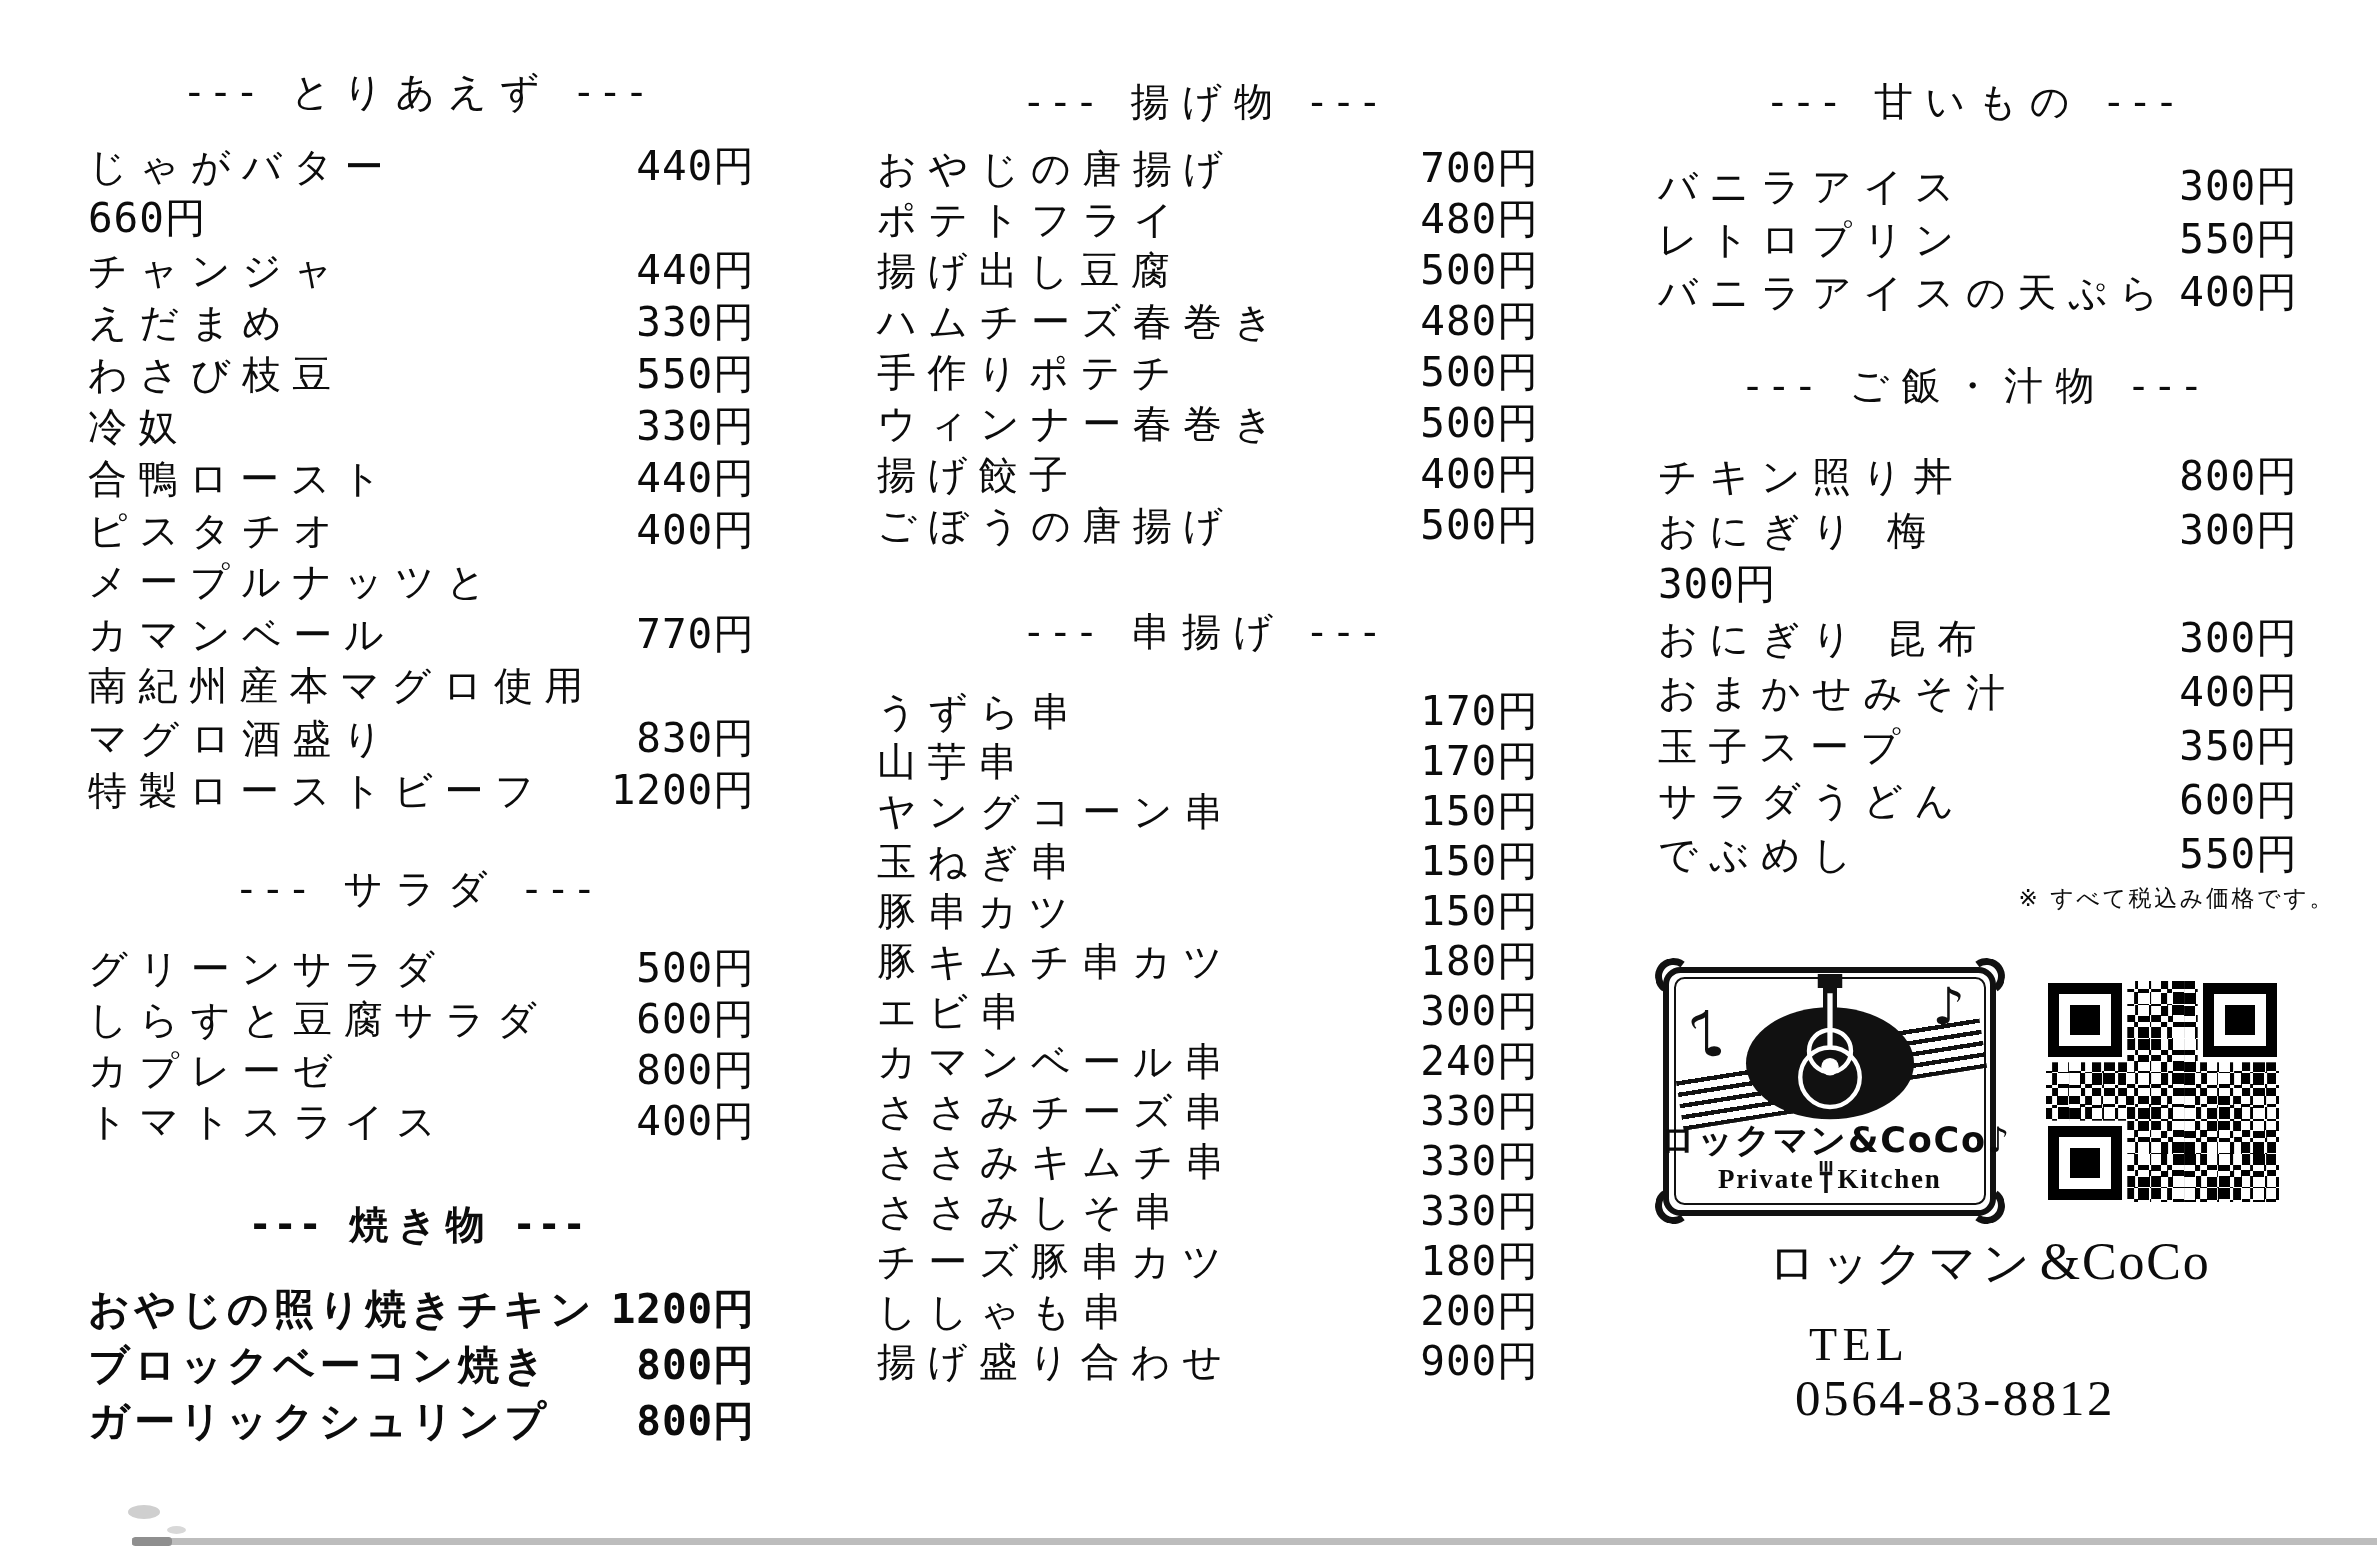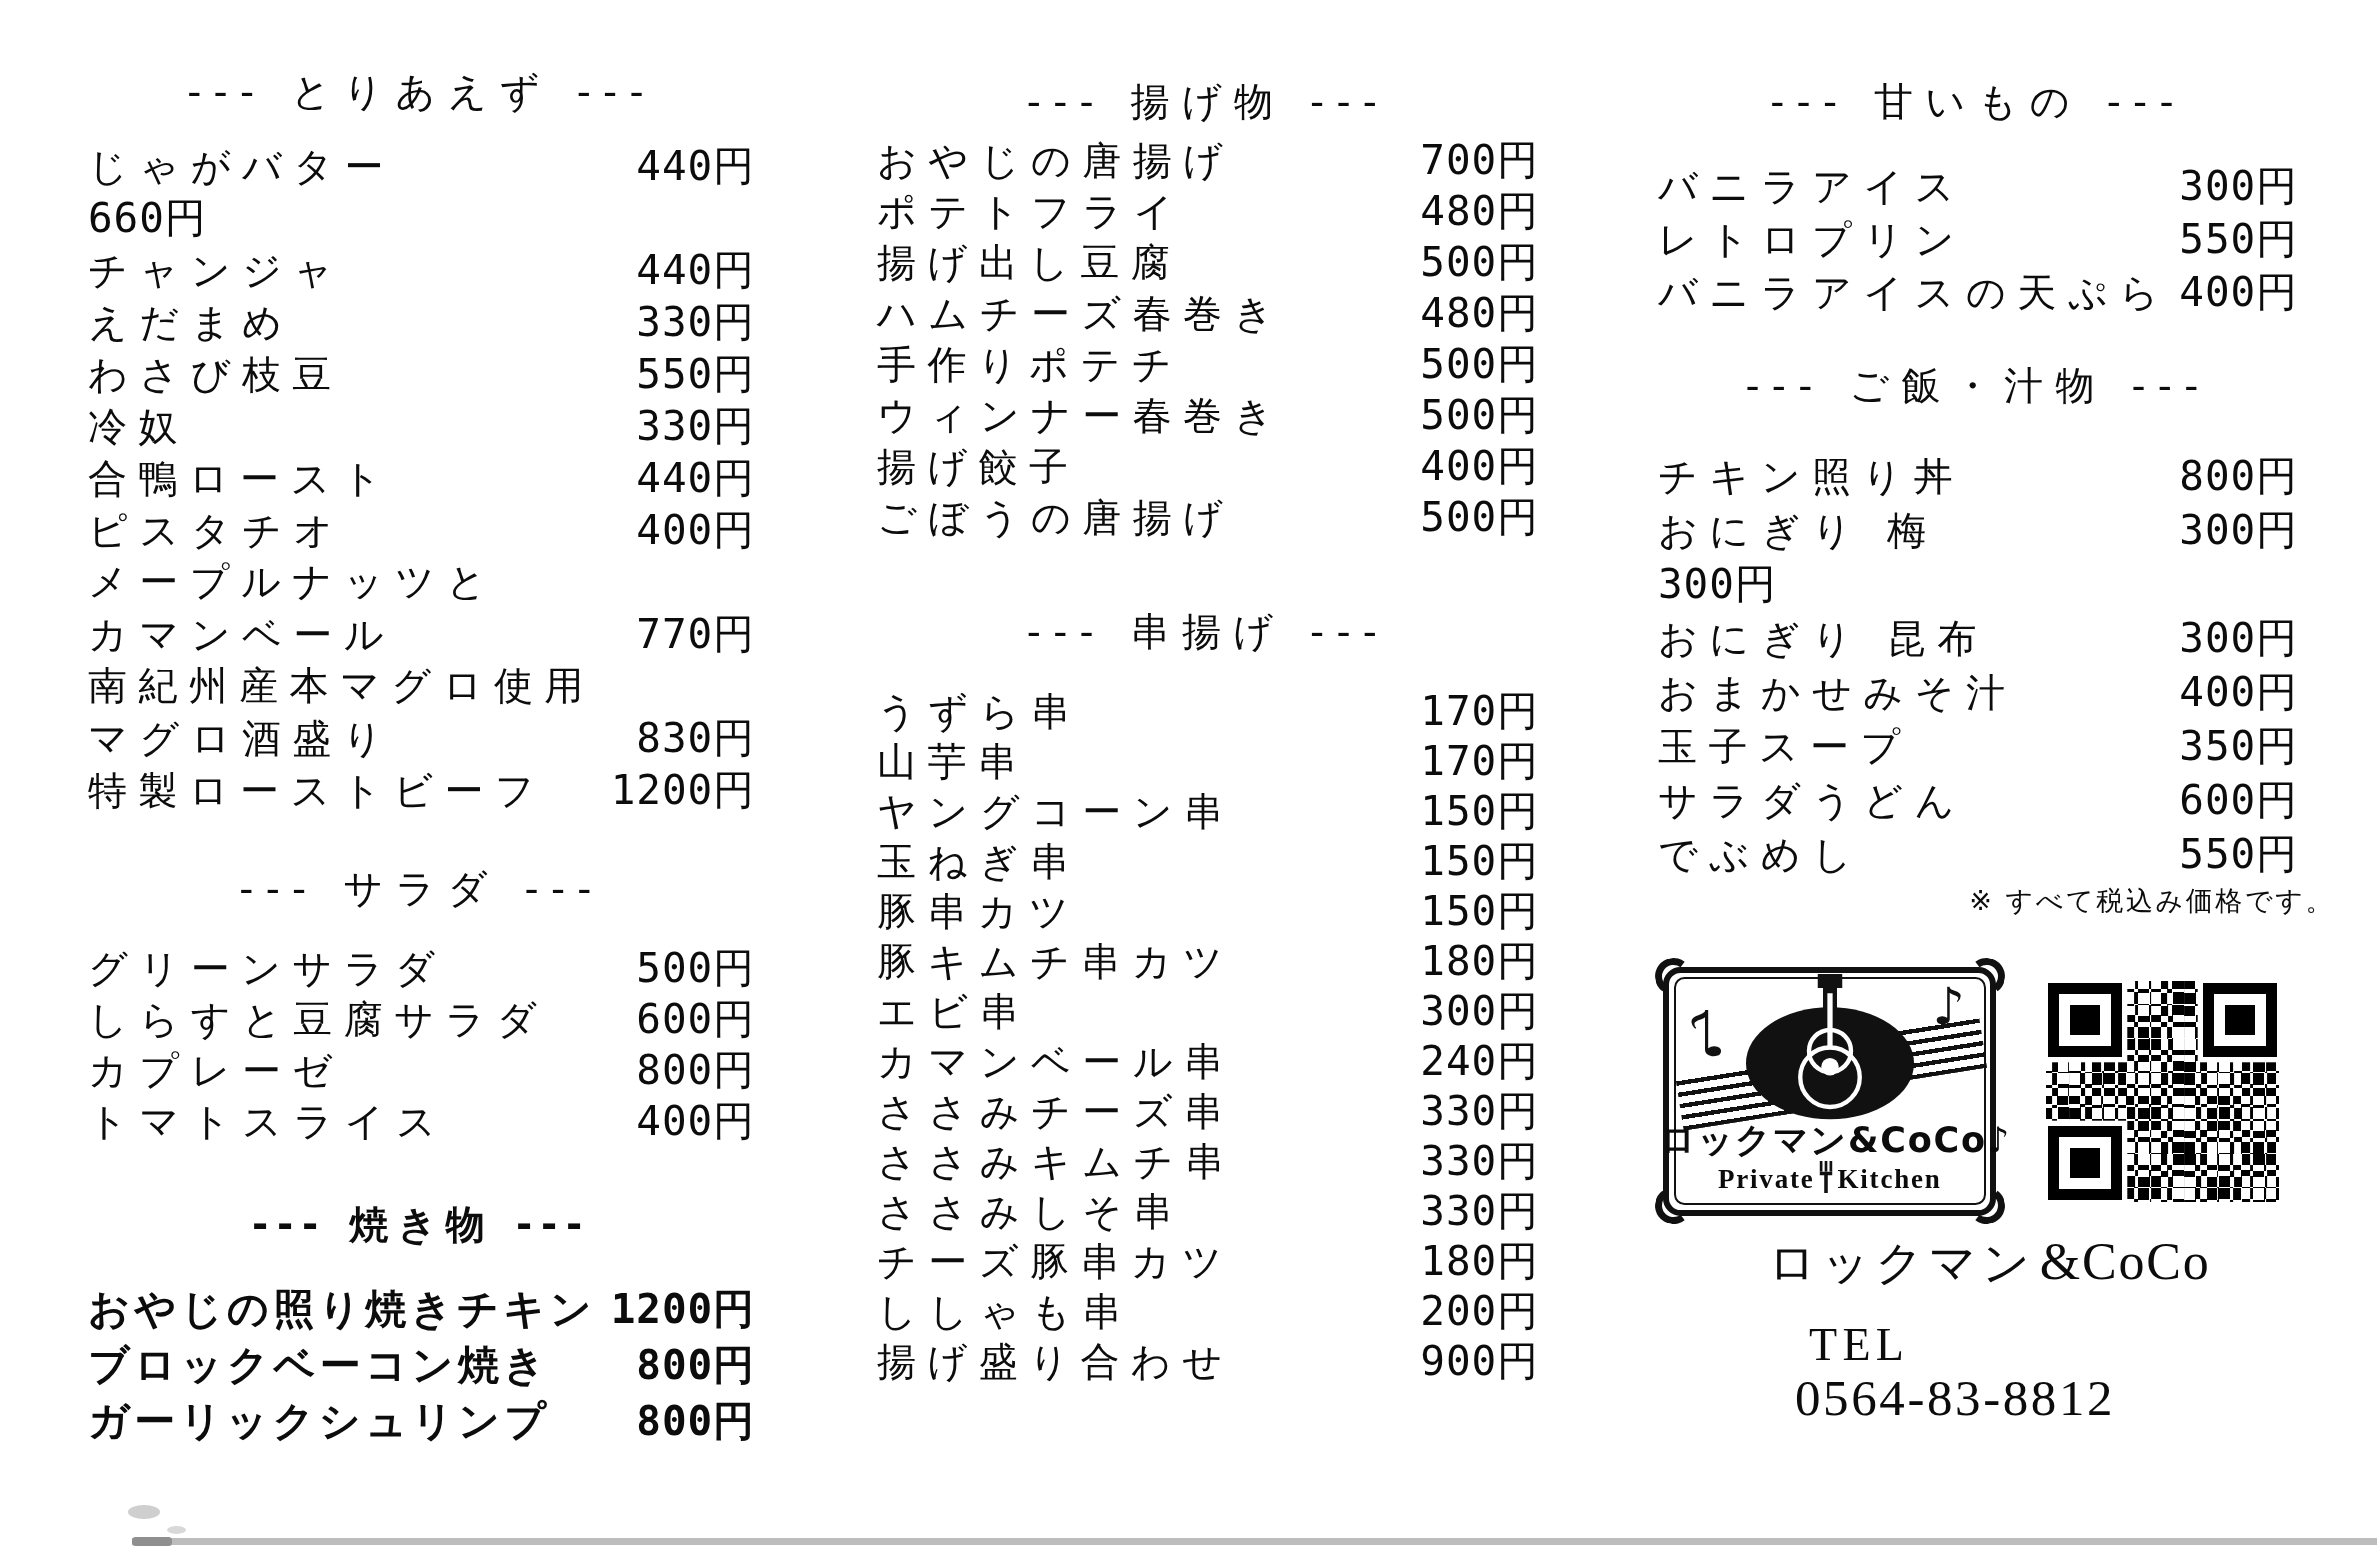--- a/index.html
+++ b/index.html
@@ -25,32 +25,32 @@
   #sec-salad  { top:864px; }
   #sec-grill  { top:1200px; }
   #sec-fried  { top:77px; }
   #sec-skewer { top:607px; }
   #sec-sweets { top:77px; }
   #sec-rice   { top:361px; }
 
   #sec-tori   .menu-list { margin-top:23px; }  #sec-tori   .row { height:52px; }
   #sec-salad  .menu-list { margin-top:28px; }  #sec-salad  .row { height:51px; }
   #sec-grill  .menu-list { margin-top:33px; }  #sec-grill  .row { height:56px; }
-  #sec-fried  .menu-list { margin-top:7px; }  #sec-fried  .row { height:51px; }
+  #sec-fried  .menu-list { margin-top:15px; }  #sec-fried  .row { height:51px; }
   #sec-skewer .menu-list { margin-top:28px; }  #sec-skewer .row { height:50px; }
   #sec-sweets .menu-list { margin-top:33px; }  #sec-sweets .row { height:53px; }
   #sec-rice   .menu-list { margin-top:39px;text-align:center; }  #sec-rice   .row { height:54px; }
 
   
   #sec-grill .section-title { font-weight:700; letter-spacing:8.8px; }
   #sec-grill .nm { font-weight:700; font-size:41px; letter-spacing:4.4px; }
   #sec-grill .pr { font-weight:700; }
 
   
-  .tax-note { position:absolute; top:883px; right:-37px; font-size:27px; letter-spacing:2.6px; white-space:nowrap; }
+  .tax-note { position:absolute; top:883px; right:-37px; font-size:23px; letter-spacing:2.6px; white-space:nowrap; }
 
   
   .logo { position:absolute; left:1.8px; top:963px; width:340px; height:256px; }
   .logo-frame { position:absolute; inset:3.5px; border:6.1px solid #111; border-radius:17.5px; }
   .logo-frame::before { content:""; position:absolute; inset:4.4px; border:2.6px solid #111; border-radius:10.5px; }
   .corner { position:absolute; width:37px; height:37px; border:7px solid #111; border-radius:50%; }
   .c-tl { left:-5.3px;  top:-5.3px;  border-right-color:transparent; border-bottom-color:transparent; transform:rotate(-8deg); }
   .c-tr { right:-5.3px; top:-5.3px;  border-left-color:transparent;  border-bottom-color:transparent; transform:rotate(8deg); }
   .c-bl { left:-5.3px;  bottom:-5.3px; border-right-color:transparent; border-top-color:transparent; transform:rotate(8deg); }
   .c-br { right:-5.3px; bottom:-5.3px; border-left-color:transparent;  border-top-color:transparent; transform:rotate(-8deg); }

